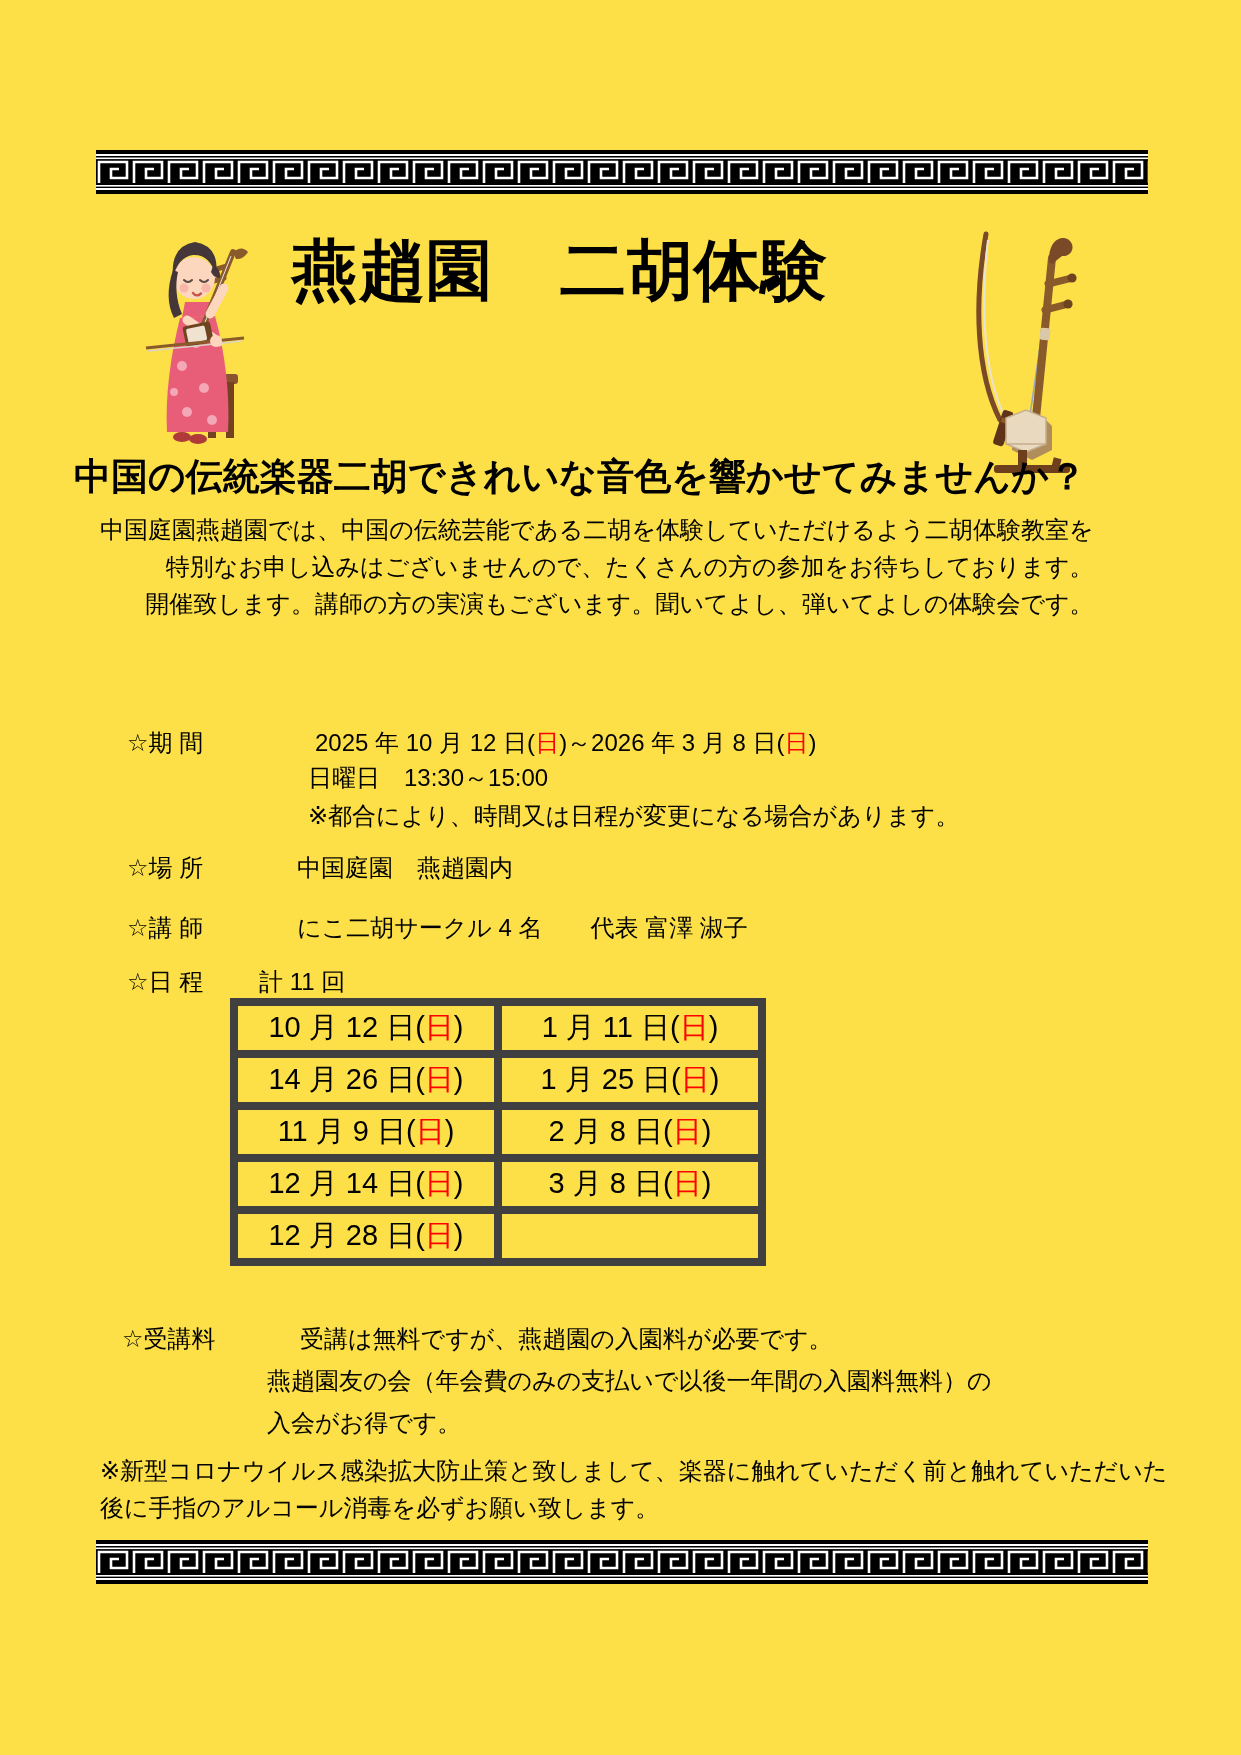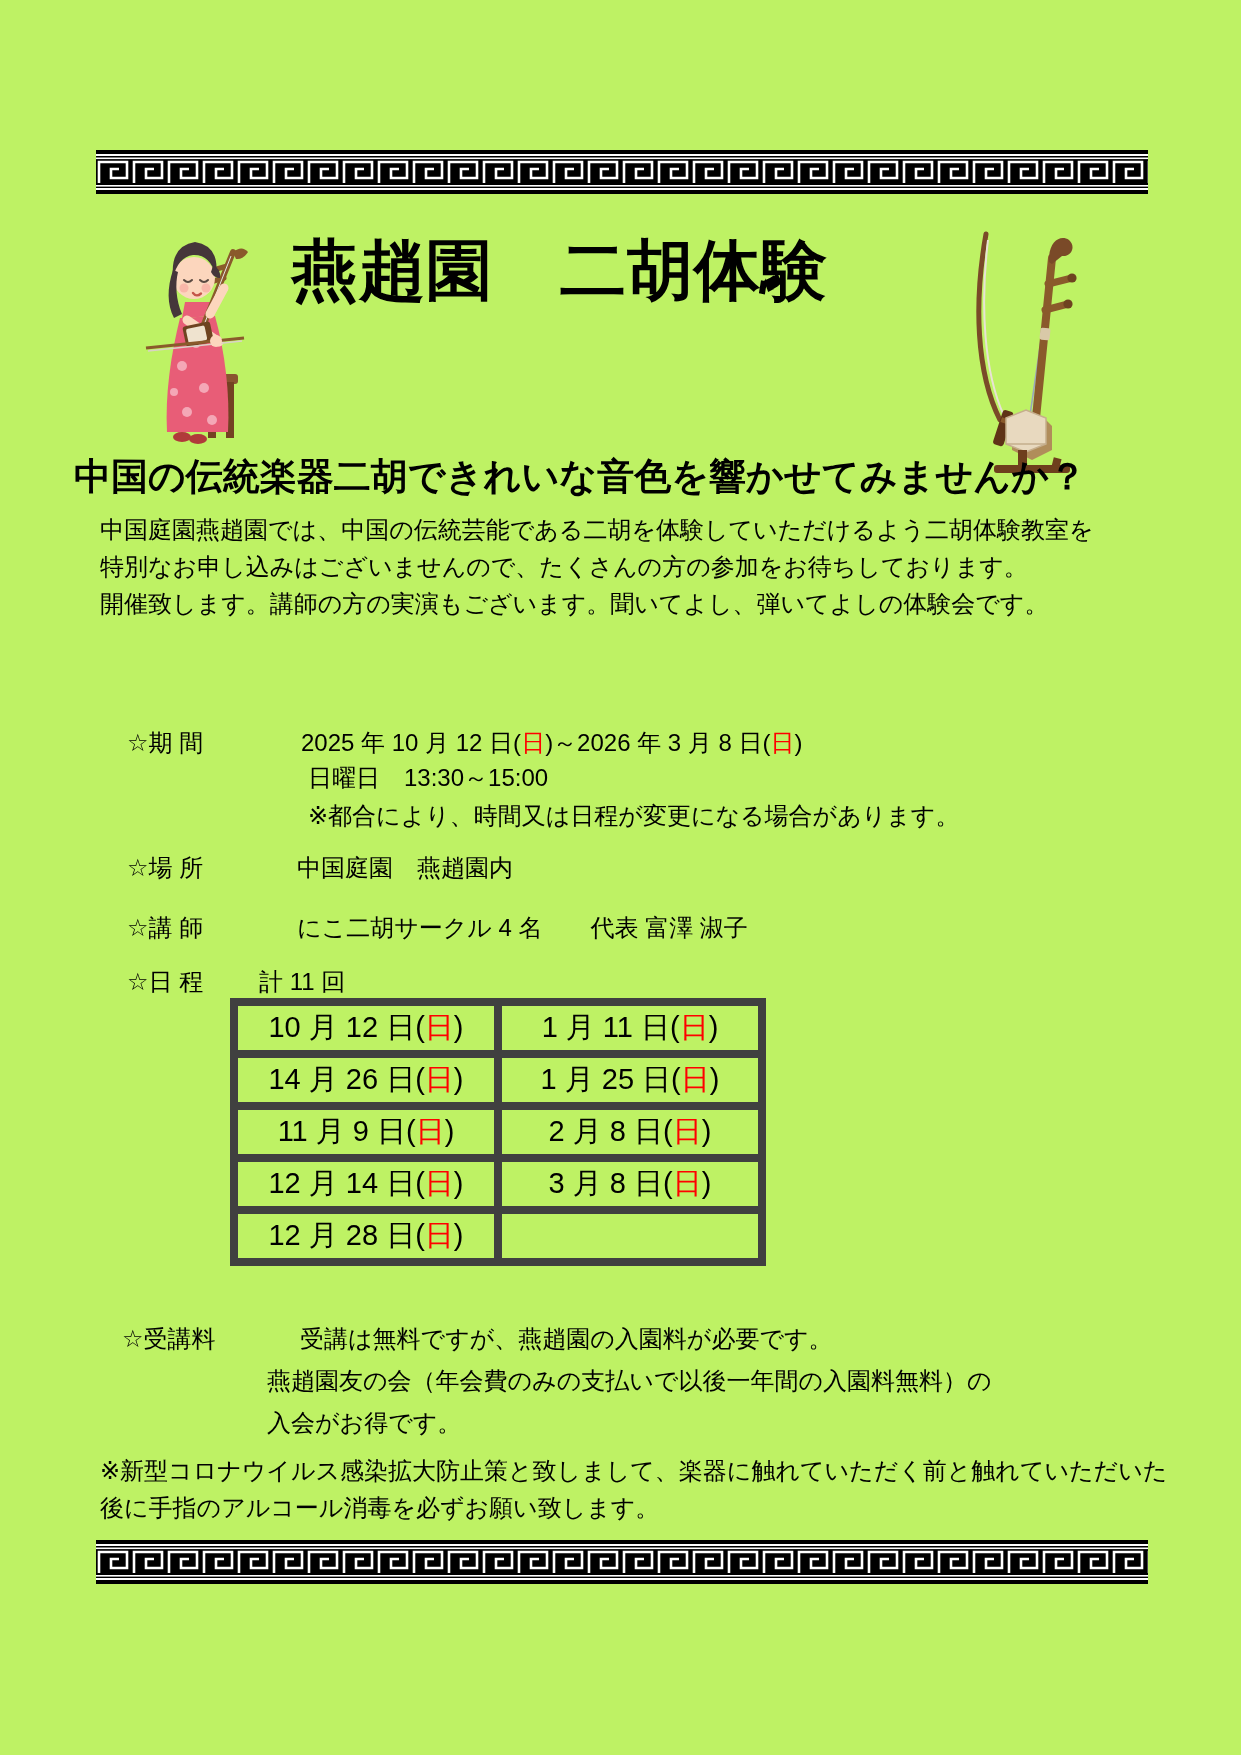--- a/index.html
+++ b/index.html
@@ -1,42 +1,42 @@
 <!DOCTYPE html>
 <html lang="ja" style="--red: #ff0000;"><head>
 <meta charset="utf-8">
 <style>
   html,body{margin:0;padding:0;background:#ffffff;}
-  .page{position:relative;width:1241px;height:1755px;background:#bef264;overflow:hidden;
+  .page{position:relative;width:1241px;height:1755px;background:#fde047;overflow:hidden;
         font-family:"Liberation Sans","DejaVu Sans",sans-serif;color:#000;}
   .abs{position:absolute;}
   .nowrap{white-space:nowrap;}
   .red{color:var(--red,#ff0000);}
 
   
   .band{left:96px;width:1052px;}
   .band-rule{height:4px;background:#000;}
   .band-gap{height:2px;background:#fff;}
   .band svg{display:block;}
 
   
   .doc-title{top:236px;left:170px;width:780px;text-align:center;
              font-size:66px;font-weight:bold;letter-spacing:1px;line-height:1.05;}
   .subtitle{top:452px;left:70px;width:1020px;text-align:center;
             font-family:"DejaVu Serif","Liberation Serif",serif;
             font-weight:bold;font-size:37px;}
 
-  .intro{top:511px;left:100px;font-size:24px;line-height:37px;}
+  .intro{top:511px;left:100px;font-size:24px;line-height:37px;text-align:right;}
 
   .section-row{font-size:24px;}
   .sec-label{display:inline-block;width:170px;}
   .sec-label-narrow{display:inline-block;width:132px;}
   .fee-label{display:inline-block;width:178px;}
   .indent-period{padding-left:181px;line-height:38px;}
-  .period-line1 .val{margin-left:4px;}
+  .period-line1 .val{margin-left:18px;}
 
   
   table.schedule{position:absolute;top:998px;left:230px;border-collapse:collapse;}
   table.schedule td{border:8px solid #404040;width:256px;height:44px;
                     text-align:center;font-size:29px;padding:0;white-space:nowrap;}
 
   .fee-line{font-size:24px;line-height:42px;}
   .fee-cont{padding-left:145px;}
 
   .covid{top:1452px;left:100px;font-size:24px;line-height:37px;}

